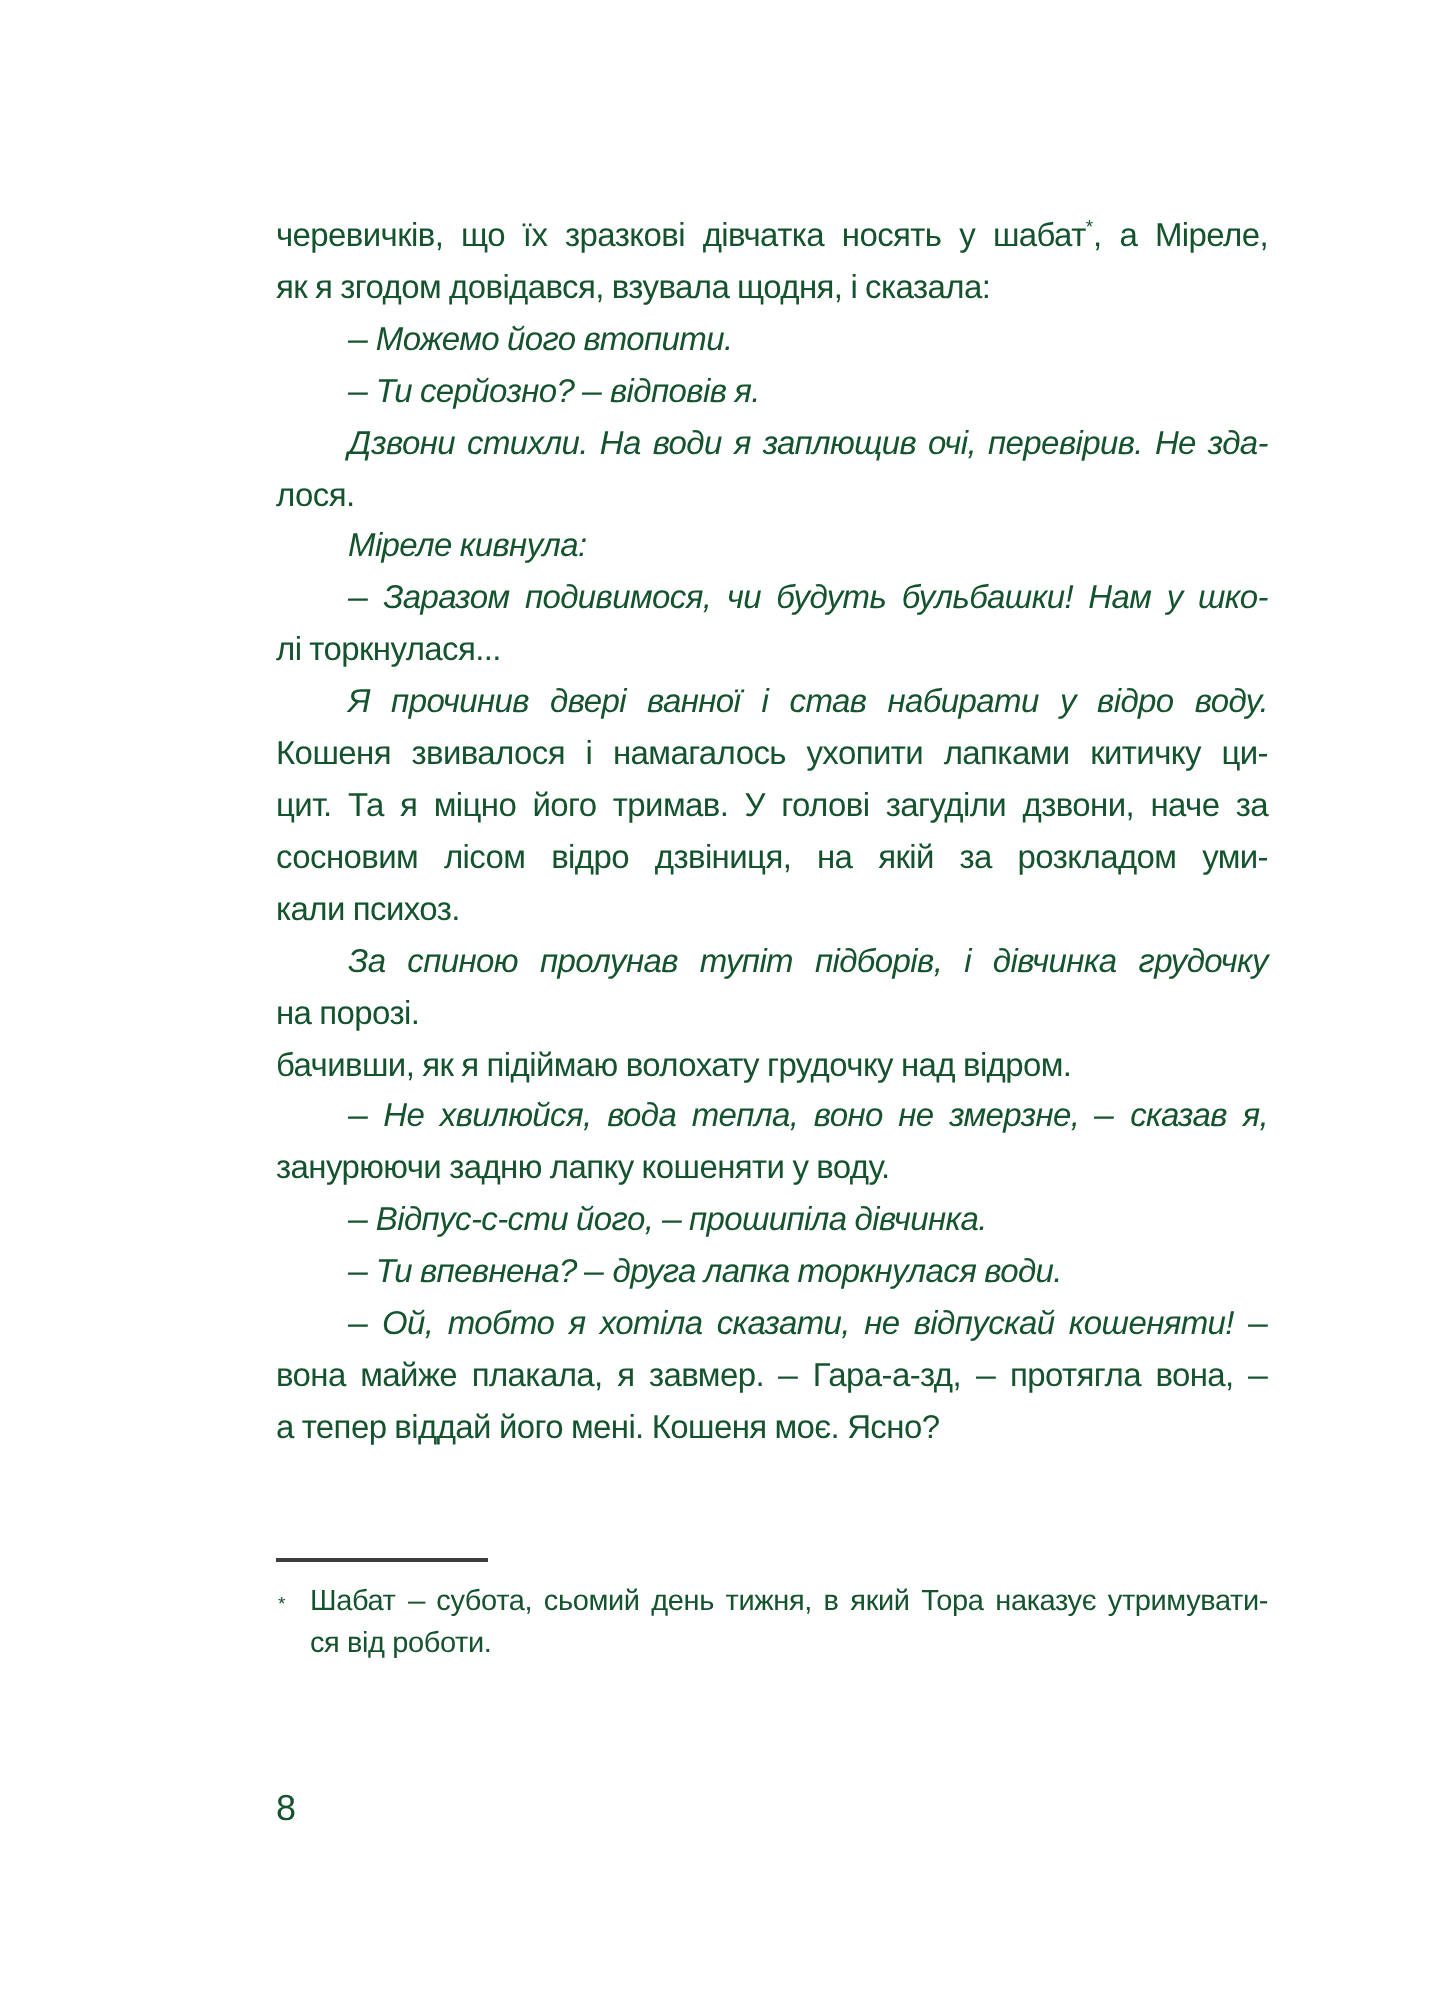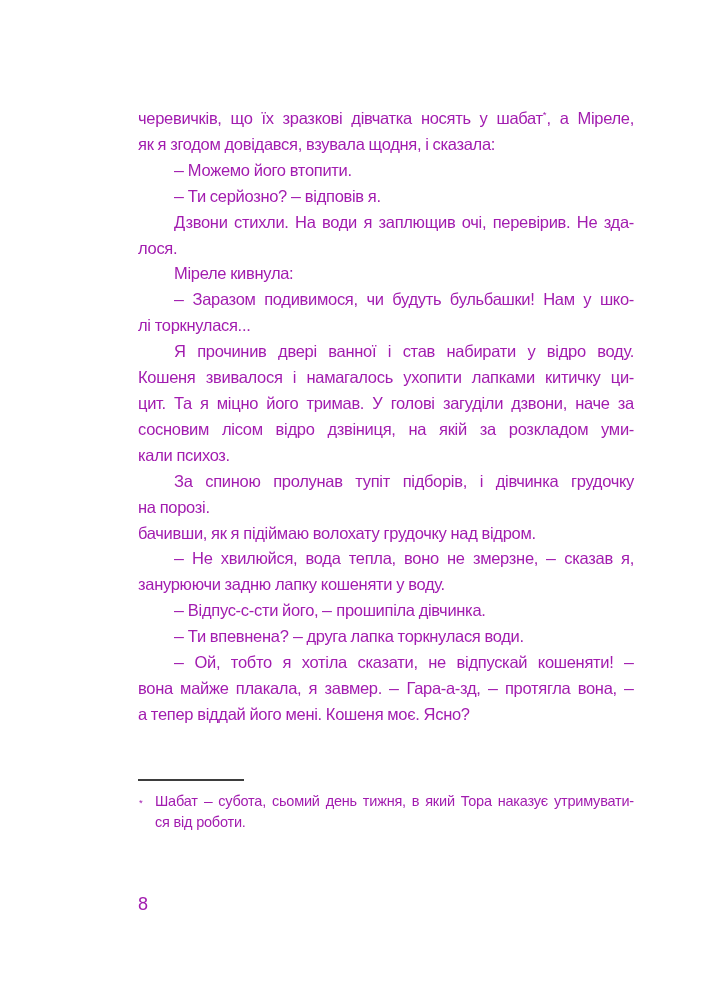--- a/index.html
+++ b/index.html
@@ -7,38 +7,38 @@
     padding: 0;
     background: #ffffff;
   }
   .page {
     position: relative;
     width: 728px;
     height: 1000px;
     background: #ffffff;
     overflow: hidden;
     font-family: "Liberation Sans", "DejaVu Sans", sans-serif;
-    color: #a21caf;
+    color: #14532d;
   }
   .text-block {
     position: absolute;
     left: 138px;
     top: 106px;
     width: 496px;
     font-size: 16.5px;
     line-height: 25.9px;
     letter-spacing: -0.3px;
     word-spacing: -0.3px;
   }
   .line { white-space: normal; }
   .line.just {
     text-align: justify;
     text-align-last: justify;
   }
-  .line.indent { padding-left: 36px; }
+  .line.indent { padding-left: 36px; font-style: italic; }
   sup.fnref {
     font-size: 9.5px;
     line-height: 0;
     vertical-align: super;
     letter-spacing: 0;
   }
   
   .dash {
     display: inline-block;
     width: 0.6em;

